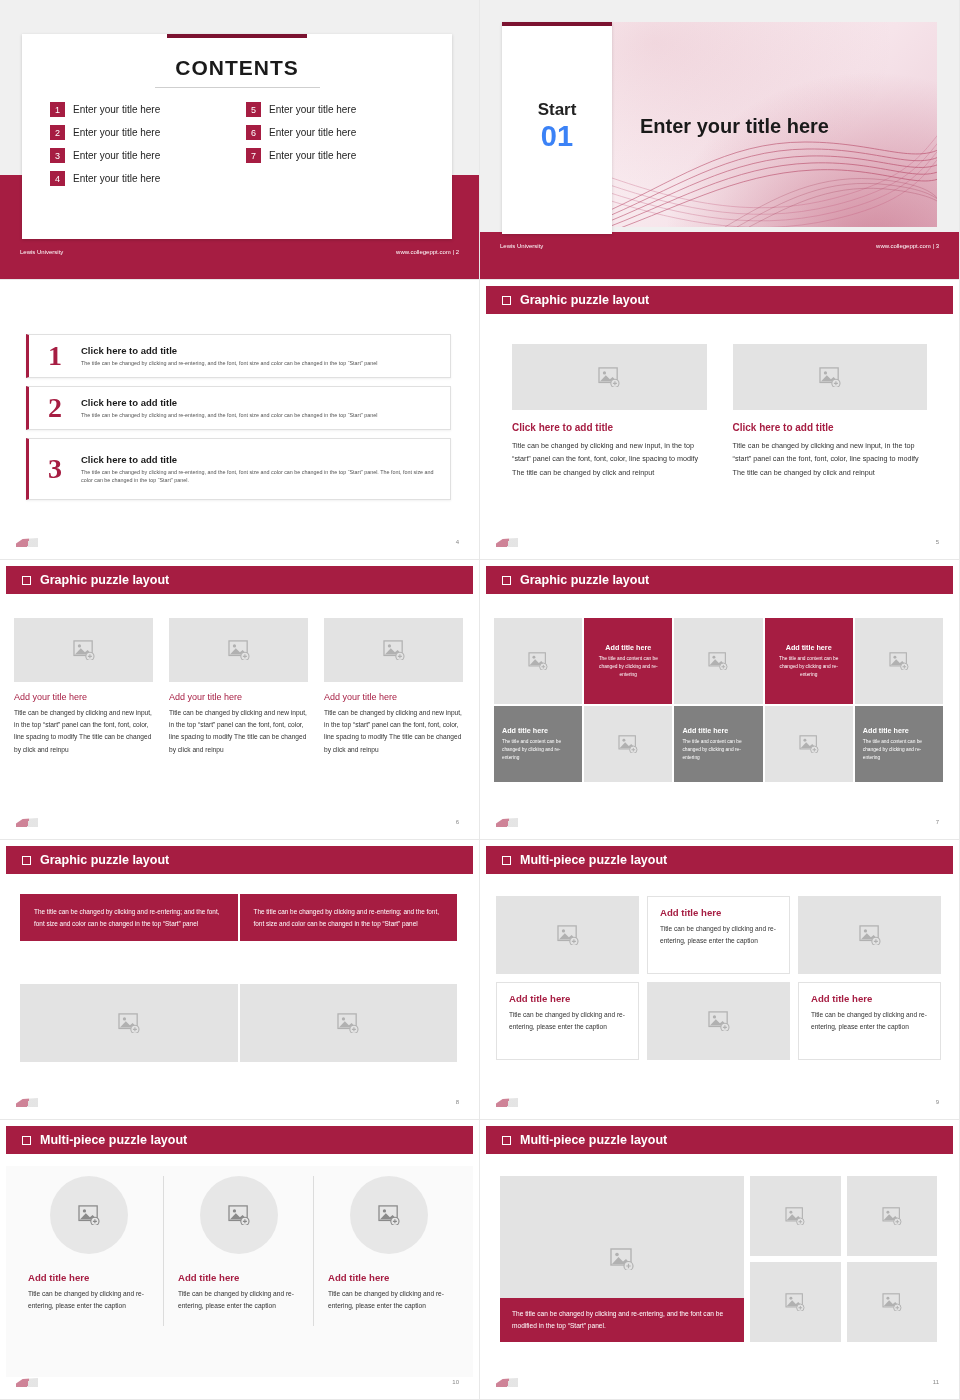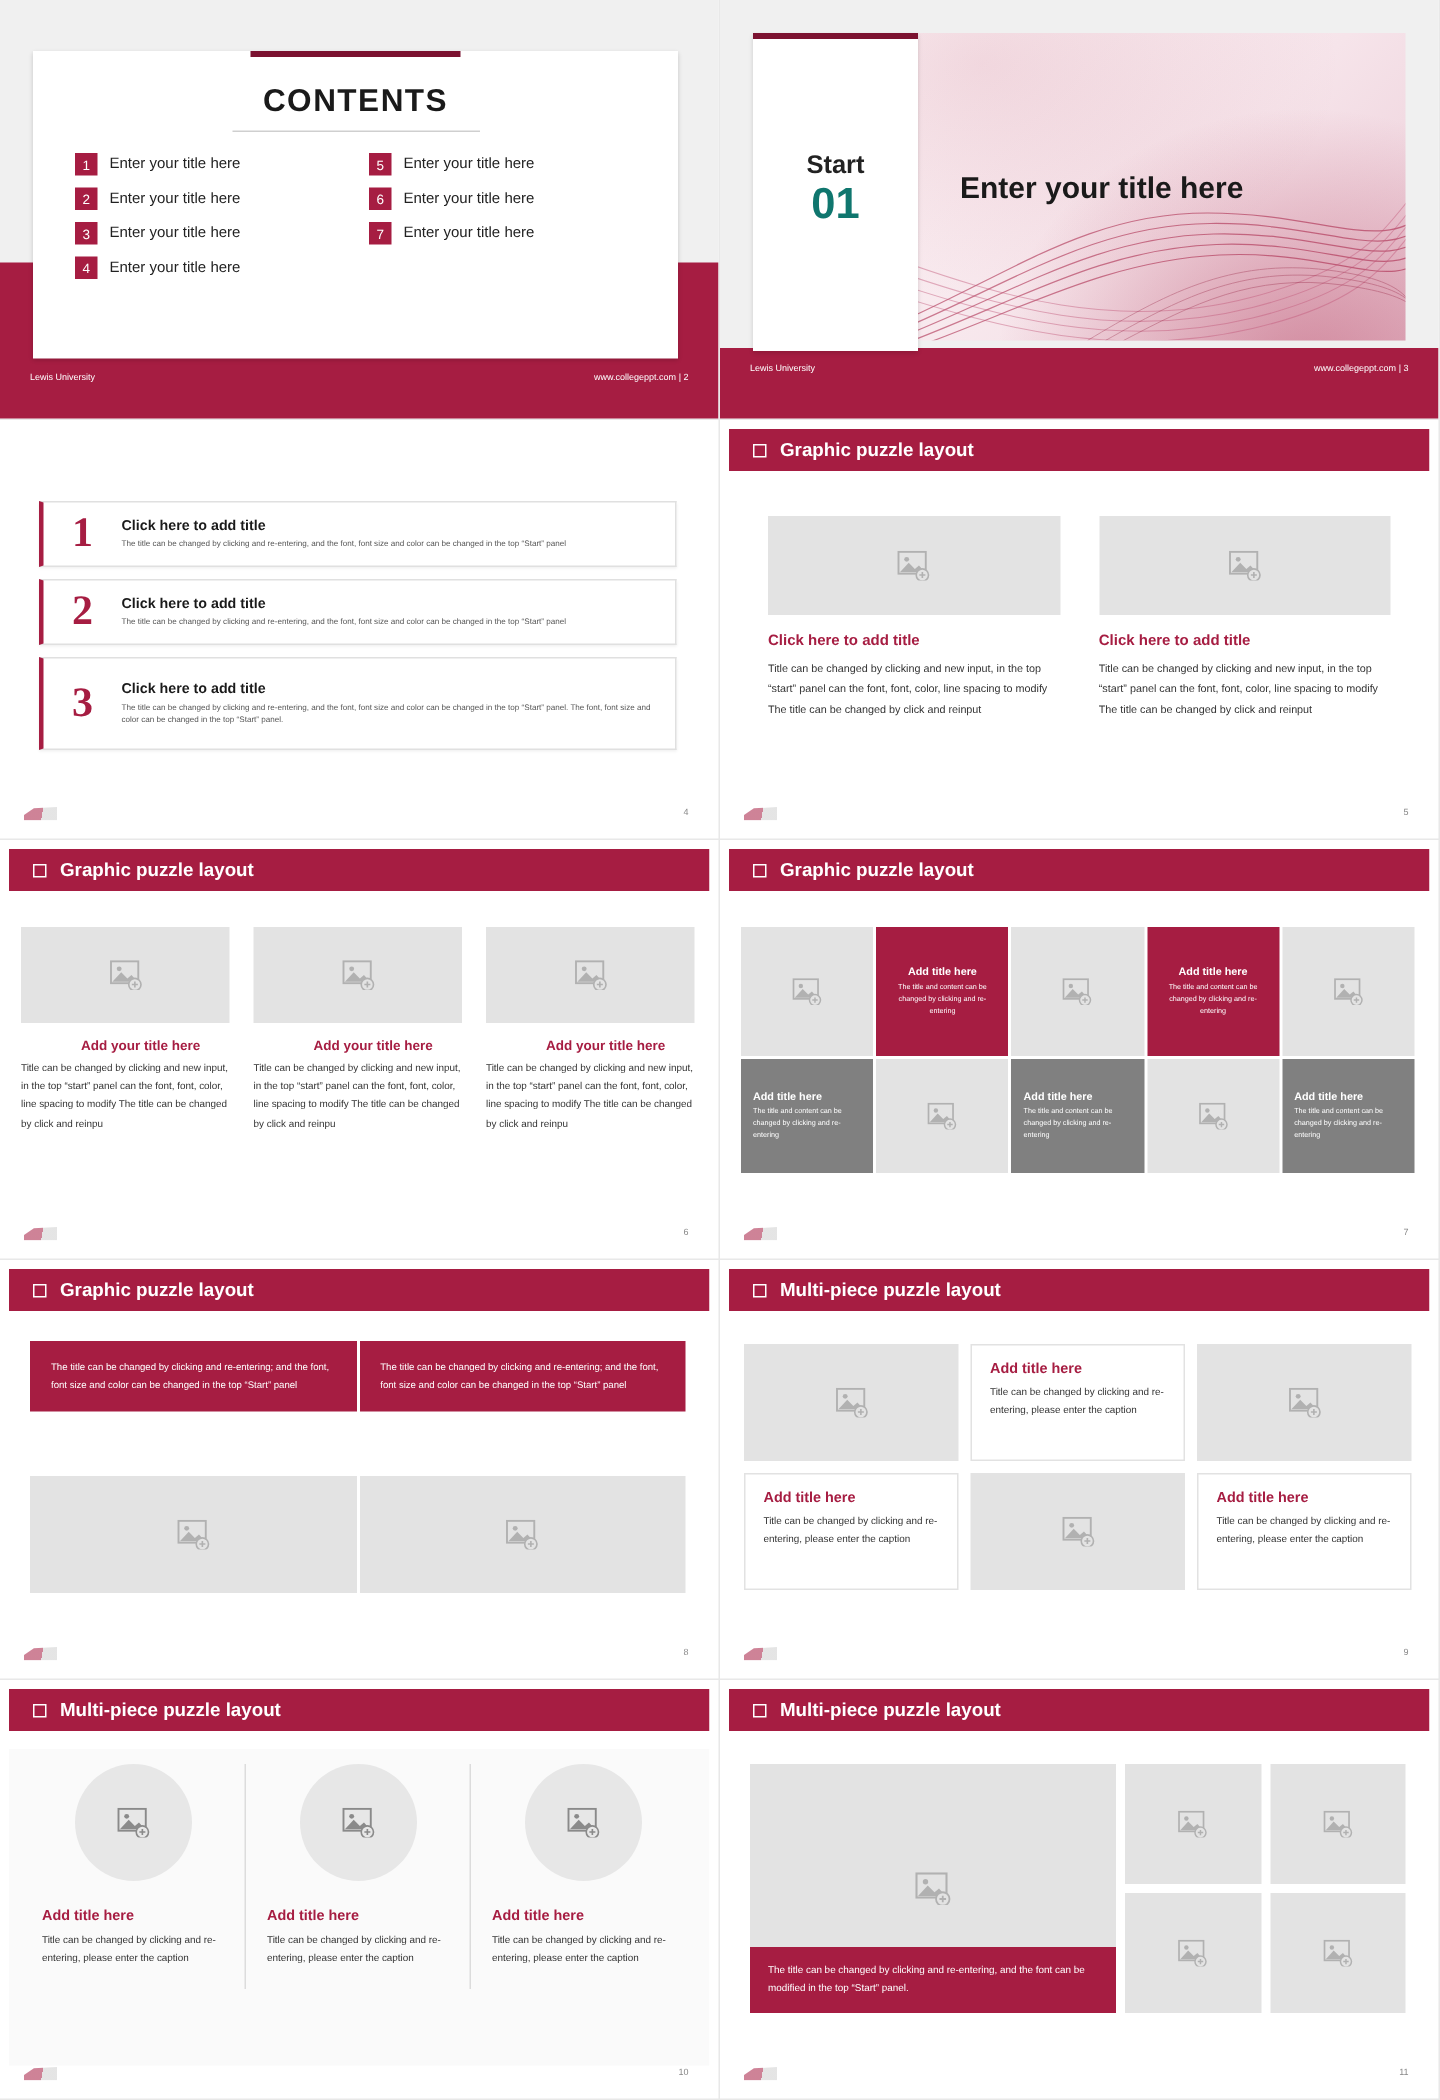--- a/index.html
+++ b/index.html
@@ -67,21 +67,21 @@
       linear-gradient(135deg,#fdf5f7 0%, #f6e4ea 55%, #eccdd8 100%);
     overflow:hidden;
   }
   .s3-img svg { position:absolute; left:0; top:0; }
   .s3-left {
     position:absolute; left:22px; top:22px; width:110px; height:212px;
     background:#ffffff; box-shadow:0 1px 3px rgba(0,0,0,.15);
   }
   .s3-leftbar { position:absolute; left:0; top:0; width:110px; height:4px; background:#7B1230; }
   .s3-part { position:absolute; left:0; right:0; top:78px; text-align:center; font-size:17px; font-weight:bold; color:#222; }
-  .s3-01 { position:absolute; left:0; right:0; top:98px; text-align:center; font-size:29px; font-weight:bold; color:#0f766e; }
+  .s3-01 { position:absolute; left:0; right:0; top:98px; text-align:center; font-size:29px; font-weight:bold; color:#3b82f6; }
   .s3-entertitle {
     position:absolute; left:160px; top:115px; font-size:20px; font-weight:bold; color:#1a1a1a;
   }
   .s3-foot { position:absolute; left:0; right:0; bottom:18px; height:18px; }
   .s3-foot .l { position:absolute; left:20px; font-size:6px; color:#fff; }
   .s3-foot .r { position:absolute; right:20px; font-size:6px; color:#fff; }
 
   
   .hdr { position:absolute; left:0; right:0; top:0; height:28px; background:#A61D42; display:flex; align-items:center; }
   .hdr .sq { width:9px; height:9px; border:1.5px solid #fff; margin-left:16px; margin-right:9px; flex:0 0 9px; }
@@ -101,21 +101,21 @@
             display:flex; align-items:center; }
   .s4-big { font-size:28px; font-weight:bold; color:#A61D42; width:52px; text-align:center; flex:0 0 52px; font-family:"Liberation Serif", serif;}
   .s4-tt { font-size:9.5px; font-weight:bold; color:#1a1a1a; }
   .s4-dd { font-size:5.4px; color:#555; margin-top:3px; line-height:1.5; }
 
   
   .s5-h { font-size:10px; font-weight:bold; color:#A61D42; margin-top:12px; }
   .s5-p { font-size:7.2px; color:#333; line-height:1.85; margin-top:6px; }
 
   
-  .s6-h { font-size:9px; font-weight:bold; color:#A61D42; margin-top:10px;margin-left:40px; }
+  .s6-h { font-size:9px; font-weight:normal; color:#A61D42; margin-top:10px; }
   .s6-p { font-size:6.6px; color:#333; line-height:1.85; margin-top:5px; }
 
   
   .s7-cell { display:flex; flex-direction:column; justify-content:center; padding:6px 8px; }
   .s7-ct { font-size:7.2px; font-weight:bold; color:#fff; }
   .s7-cp { font-size:4.8px; color:#fff; line-height:1.6; margin-top:3px; }
 
   
   .s8-txtbox { background:#A61D42; color:#fff; font-size:6.4px; line-height:1.8; padding:12px 14px; }
 

